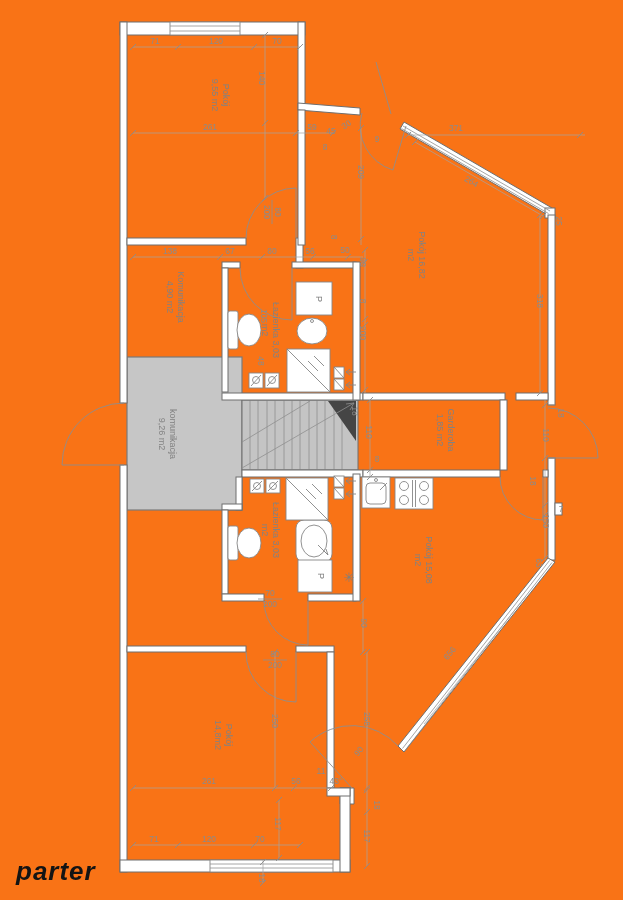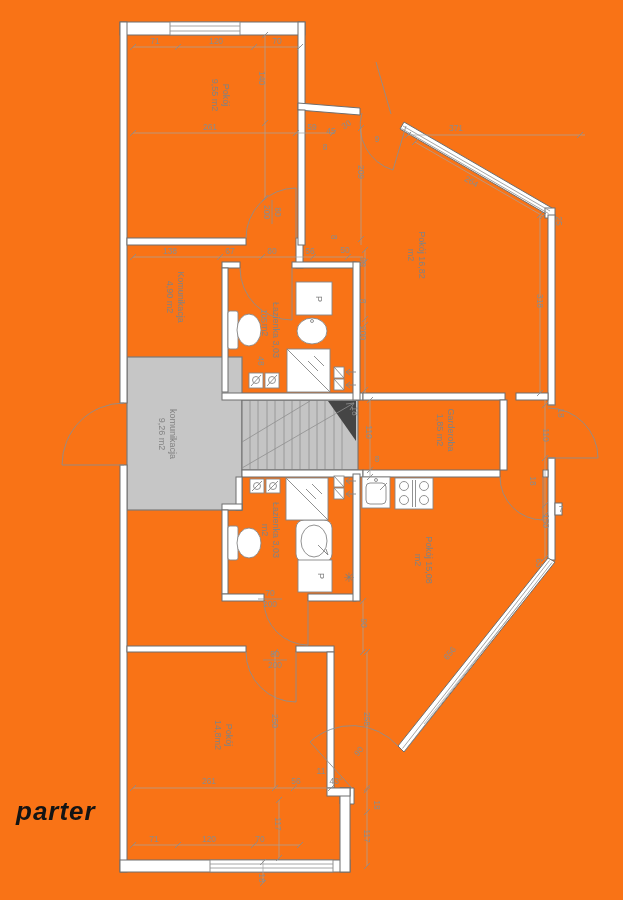--- a/index.html
+++ b/index.html
@@ -10,21 +10,21 @@
   .thin{stroke:#8f8f8f;stroke-width:0.8;fill:none;}
   .dimline{stroke:#a3a3a3;stroke-width:0.7;fill:none;}
   .tick{stroke:#8a8a8a;stroke-width:0.9;fill:none;}
   .arc{stroke:#8d8d8d;stroke-width:0.9;fill:none;}
   .fix{stroke:#868686;stroke-width:0.9;fill:none;}
   .fixf{stroke:#868686;stroke-width:0.9;fill:#ffffff;}
   text{fill:#8b8b8b;}
   .dim{font-size:8.5px;text-anchor:middle;}
   .rm{font-size:9px;text-anchor:middle;fill:#828282;}
   .pl{font-size:9px;text-anchor:middle;fill:#7f7f7f;}
-  #title{position:absolute;left:16px;top:796px;font-size:26px;font-weight:bold;
+  #title{position:absolute;left:16px;top:856px;font-size:26px;font-weight:bold;
          font-style:italic;color:#141414;letter-spacing:1px;}
 </style>
 </head>
 <body>
 
 <div id="stage">
 <svg width="623" height="900" viewBox="0 0 623 900">
 
   <g>
     <rect x="127" y="357" width="115" height="153" fill="#c6c6c6" stroke="#7a7a7a" stroke-width="1.2"></rect>

